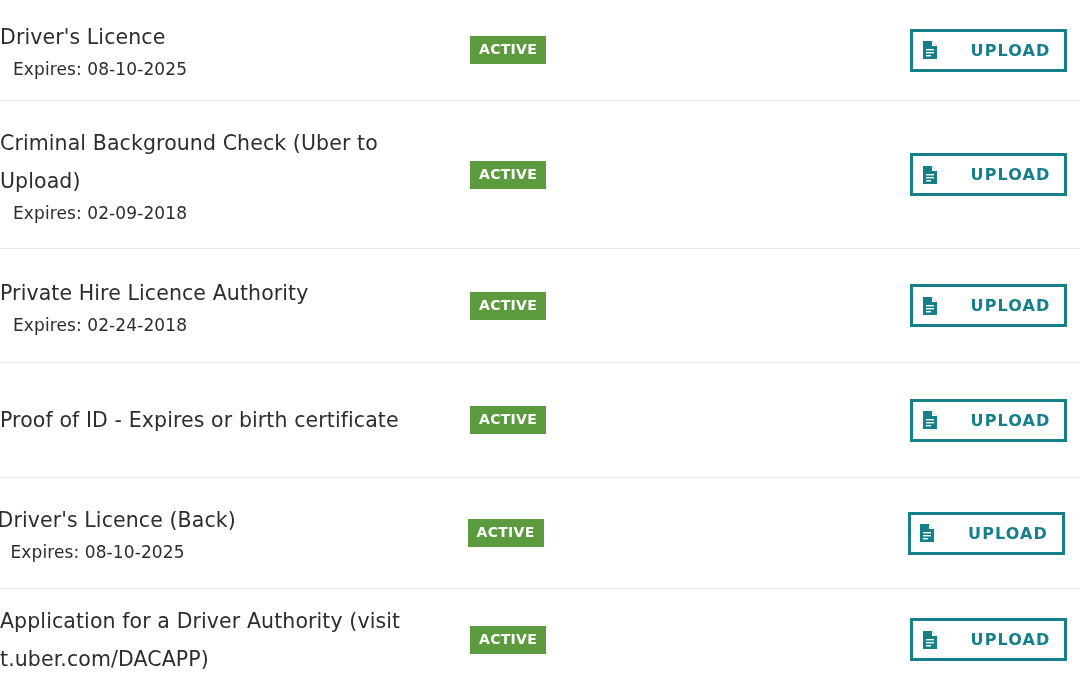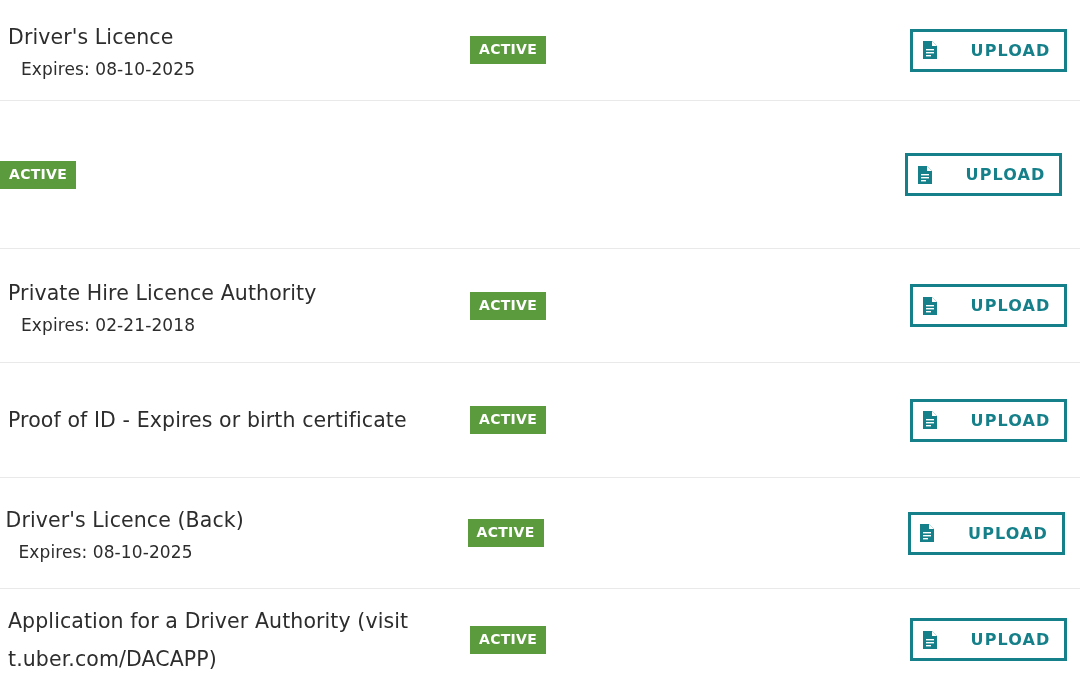--- a/index.html
+++ b/index.html
@@ -31,21 +31,20 @@
   .doc-row.h1 { height: 101px; }
   .doc-row.h2 { height: 148px; }
   .doc-row.h3 { height: 114px; }
   .doc-row.h4 { height: 115px; }
   .doc-row.h5 { height: 111px; justify-content: center; }
   .doc-row.h6 { height: 101px; }
 
   .doc-info {
     width: 470px;
     flex: 0 0 470px;
-    padding-left: 8px;
     padding-right: 20px;
   }
 
   .doc-title {
     font-size: 20.5px;
     line-height: 38px;
     color: #2d2d2d;
     font-weight: 400;
     letter-spacing: 0.1px;
   }
@@ -137,20 +136,24 @@
             <rect x="3" y="11" width="8" height="1.4" fill="#ffffff"></rect>
             <rect x="3" y="14" width="5" height="1.4" fill="#ffffff"></rect>
           </svg>
         </span>
         <span class="upload-label">UPLOAD</span>
       </button>
     </div>
   </div>
 
   <div class="doc-row h2">
+    <div class="doc-info">
+      <div class="doc-title">Criminal Background Check (Uber to Upload)</div>
+      <div class="doc-expiry">Expires: 02-09-2018</div>
+    </div>
     <div class="doc-status">
       <span class="status-badge">ACTIVE</span>
     </div>
     <div class="doc-action">
       <button class="upload-button">
         <span class="upload-icon">
           <svg width="14" height="18" viewBox="0 0 14 18" aria-hidden="true">
             <path d="M0 0 L9 0 L14 5 L14 18 L0 18 Z" fill="#158089"></path>
             <path d="M9 0 L14 5 L9 5 Z" fill="#ffffff"></path>
             <rect x="3" y="8" width="8" height="1.4" fill="#ffffff"></rect>
@@ -159,21 +162,21 @@
           </svg>
         </span>
         <span class="upload-label">UPLOAD</span>
       </button>
     </div>
   </div>
 
   <div class="doc-row h3">
     <div class="doc-info">
       <div class="doc-title">Private Hire Licence Authority</div>
-      <div class="doc-expiry">Expires: 02-21-2018</div>
+      <div class="doc-expiry">Expires: 02-24-2018</div>
     </div>
     <div class="doc-status">
       <span class="status-badge">ACTIVE</span>
     </div>
     <div class="doc-action">
       <button class="upload-button">
         <span class="upload-icon">
           <svg width="14" height="18" viewBox="0 0 14 18" aria-hidden="true">
             <path d="M0 0 L9 0 L14 5 L14 18 L0 18 Z" fill="#158089"></path>
             <path d="M9 0 L14 5 L9 5 Z" fill="#ffffff"></path>

